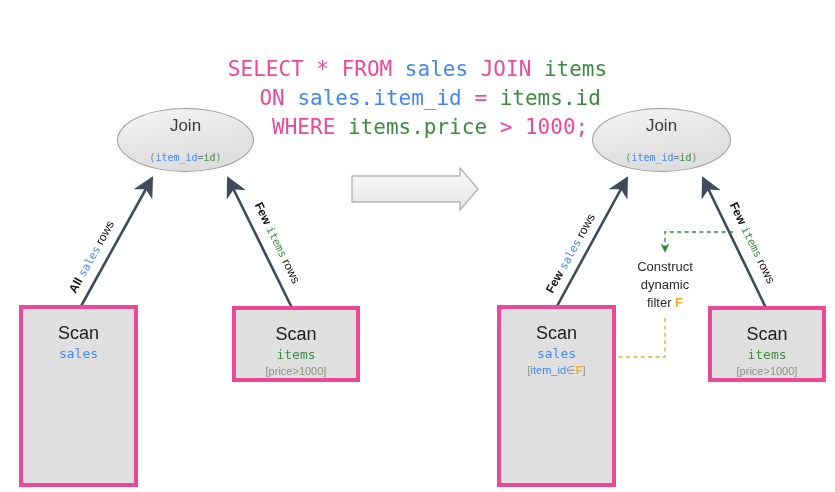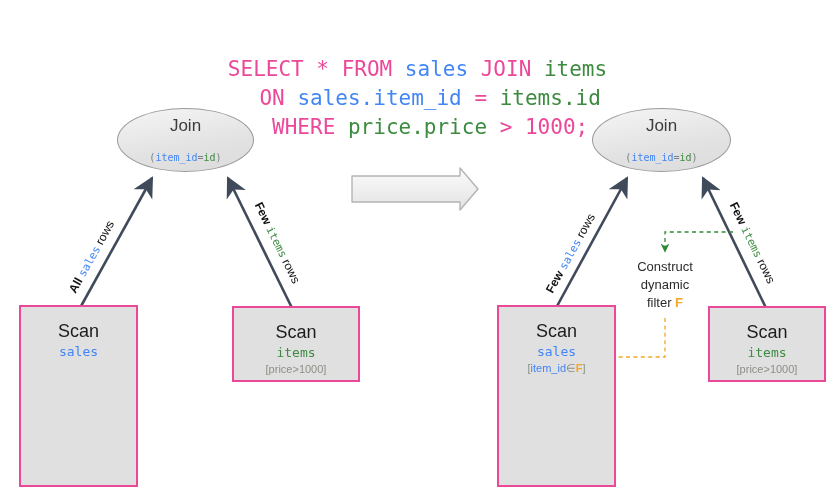--- a/index.html
+++ b/index.html
@@ -42,21 +42,21 @@
   }
   .ellipse .n-sub{
     font-family:"DejaVu Sans Mono","Liberation Mono",monospace;
     font-size:10px;line-height:13px;color:#7b7f87;margin-top:16px;
   }
   .n-sub .c-blue{color:#4285f4;}
   .n-sub .c-green{color:#3d8b40;}
 
   .boxnode{
     position:absolute;
-    border:2px solid #ec4899;
+    border:4px solid #ec4899;
     background:#e0e0e0;
     box-sizing:border-box;
     padding-top:14px;
   }
   .boxnode .n-title{
     text-align:center;font-size:18px;color:#1c1c1c;line-height:21px;
     font-family:"Liberation Sans",sans-serif;
   }
   .boxnode .n-tbl{
     text-align:center;
@@ -105,21 +105,21 @@
   svg.overlay{position:absolute;left:0;top:0;width:835px;height:492px;overflow:visible;}
 </style>
 </head>
 <body>
 
 <div class="stage">
 
   <div class="sql">
 <span><span class="kw">SELECT * FROM </span><span class="tbl-sales">sales</span><span class="kw"> JOIN </span><span class="tbl-items">items</span></span>
 <span><span class="kw">  ON </span><span class="tbl-sales">sales.item_id</span><span class="kw"> = </span><span class="tbl-items">items.id</span></span>
-<span><span class="kw">  WHERE </span><span class="tbl-items">price.price</span><span class="kw"> &gt; 1000;</span></span>
+<span><span class="kw">  WHERE </span><span class="tbl-items">items.price</span><span class="kw"> &gt; 1000;</span></span>
   </div>
 
   <svg class="overlay" viewBox="0 0 835 492">
     <defs>
       <marker id="ah" markerWidth="9" markerHeight="9" refX="7.2" refY="4.5" orient="auto">
         <path d="M0,0.4 L8,4.5 L0,8.6 L2.3,4.5 Z" fill="#3f4a5a"></path>
       </marker>
       <marker id="ah-green" markerWidth="8" markerHeight="8" refX="6.5" refY="4" orient="auto">
         <path d="M0,0.6 L7,4 L0,7.4 L2,4 Z" fill="#2f8a34"></path>
       </marker>

